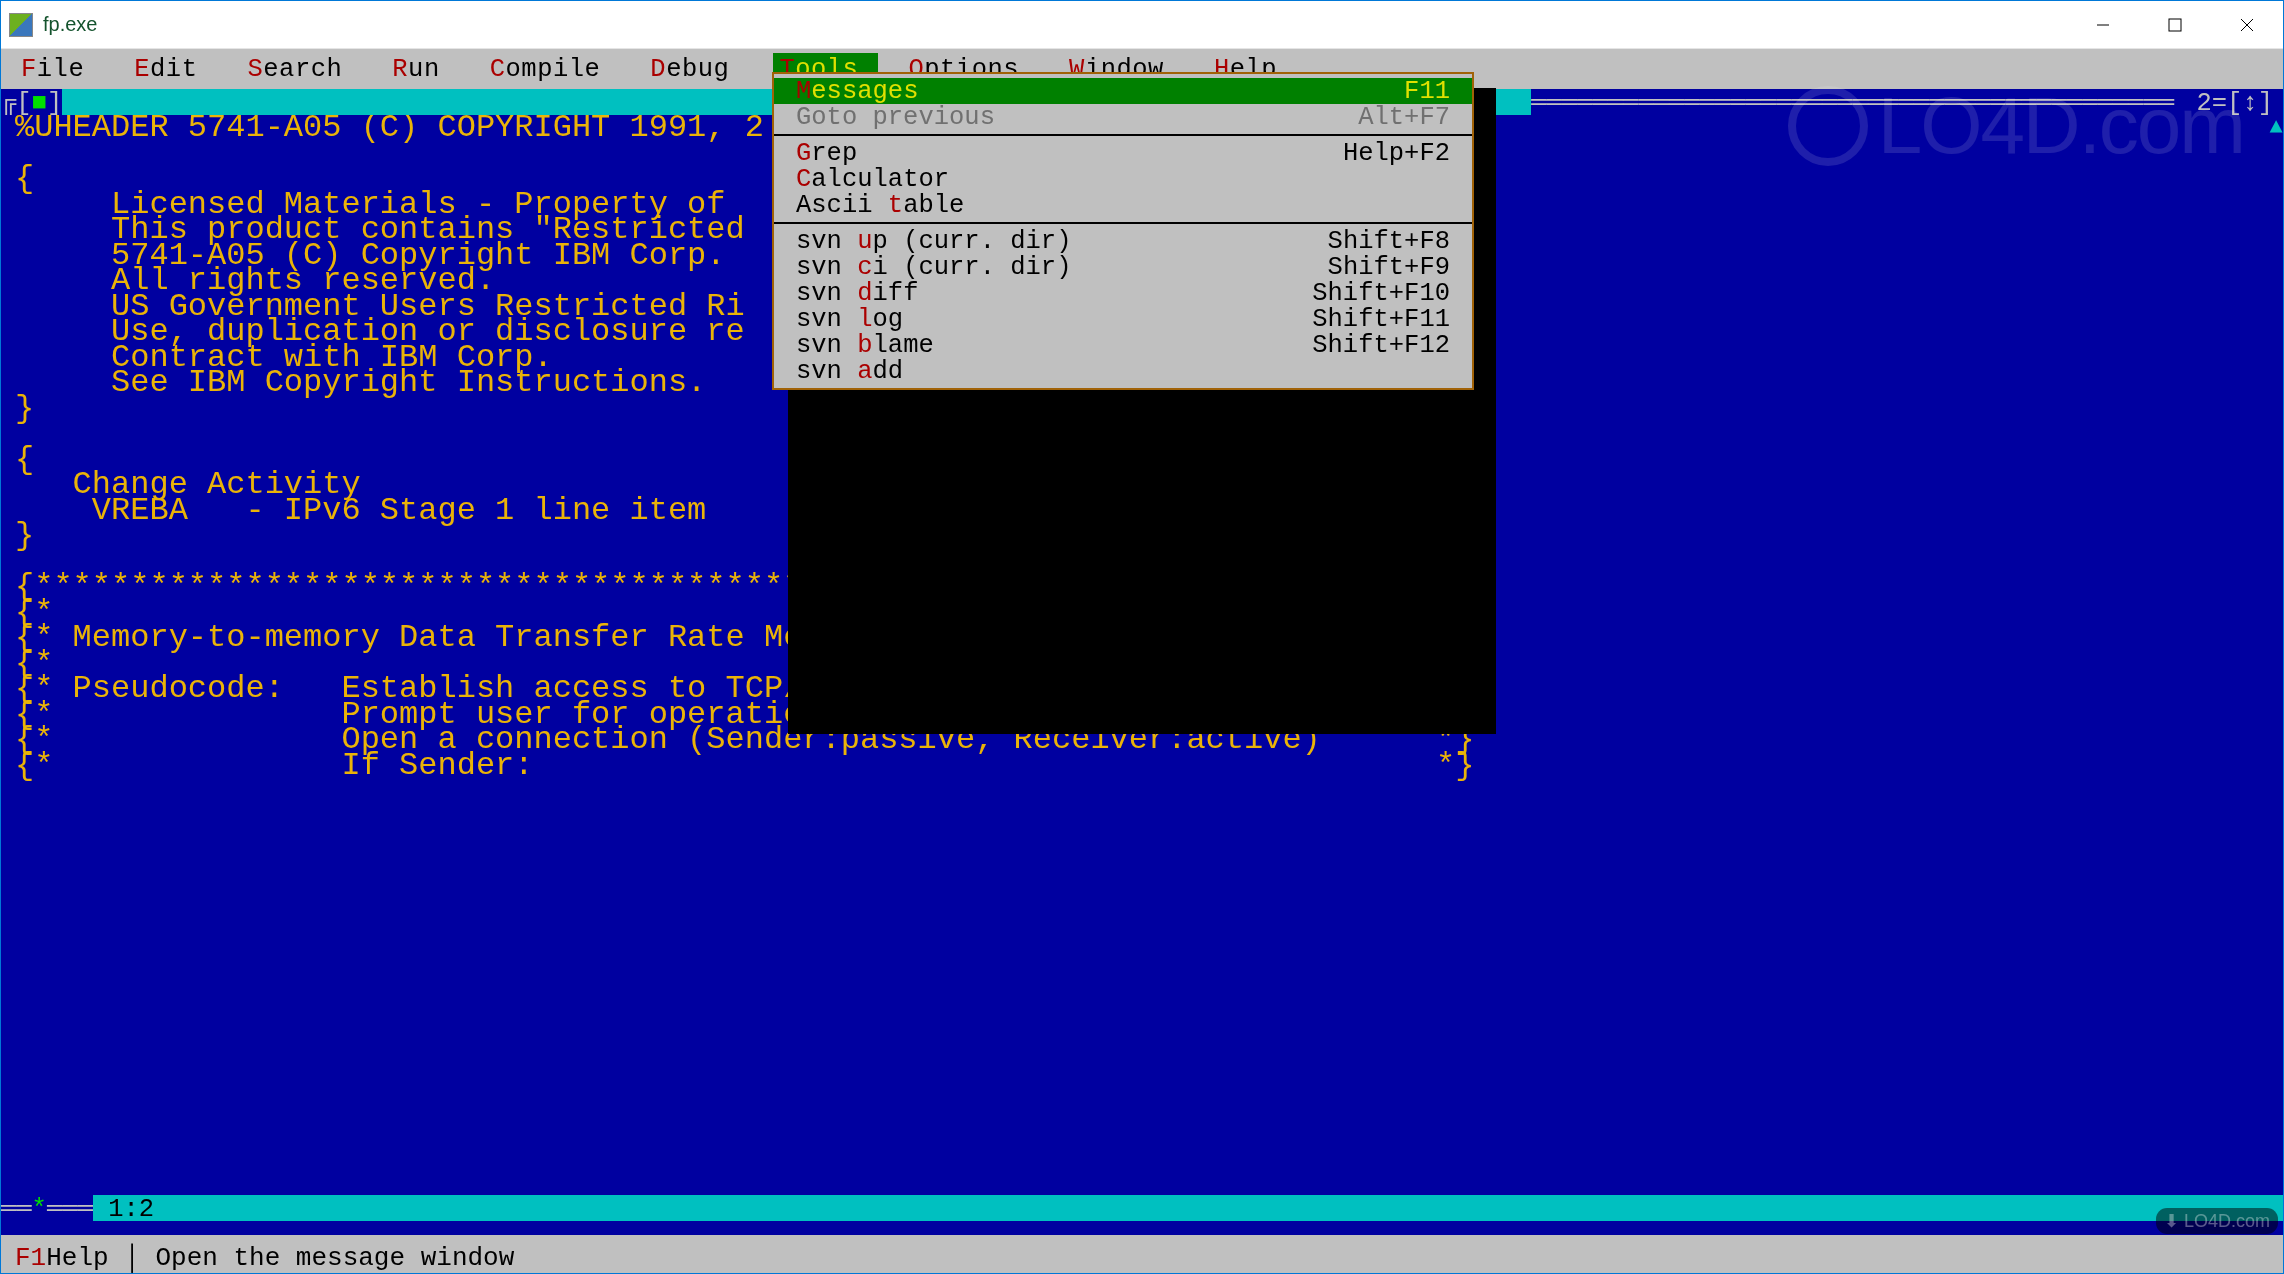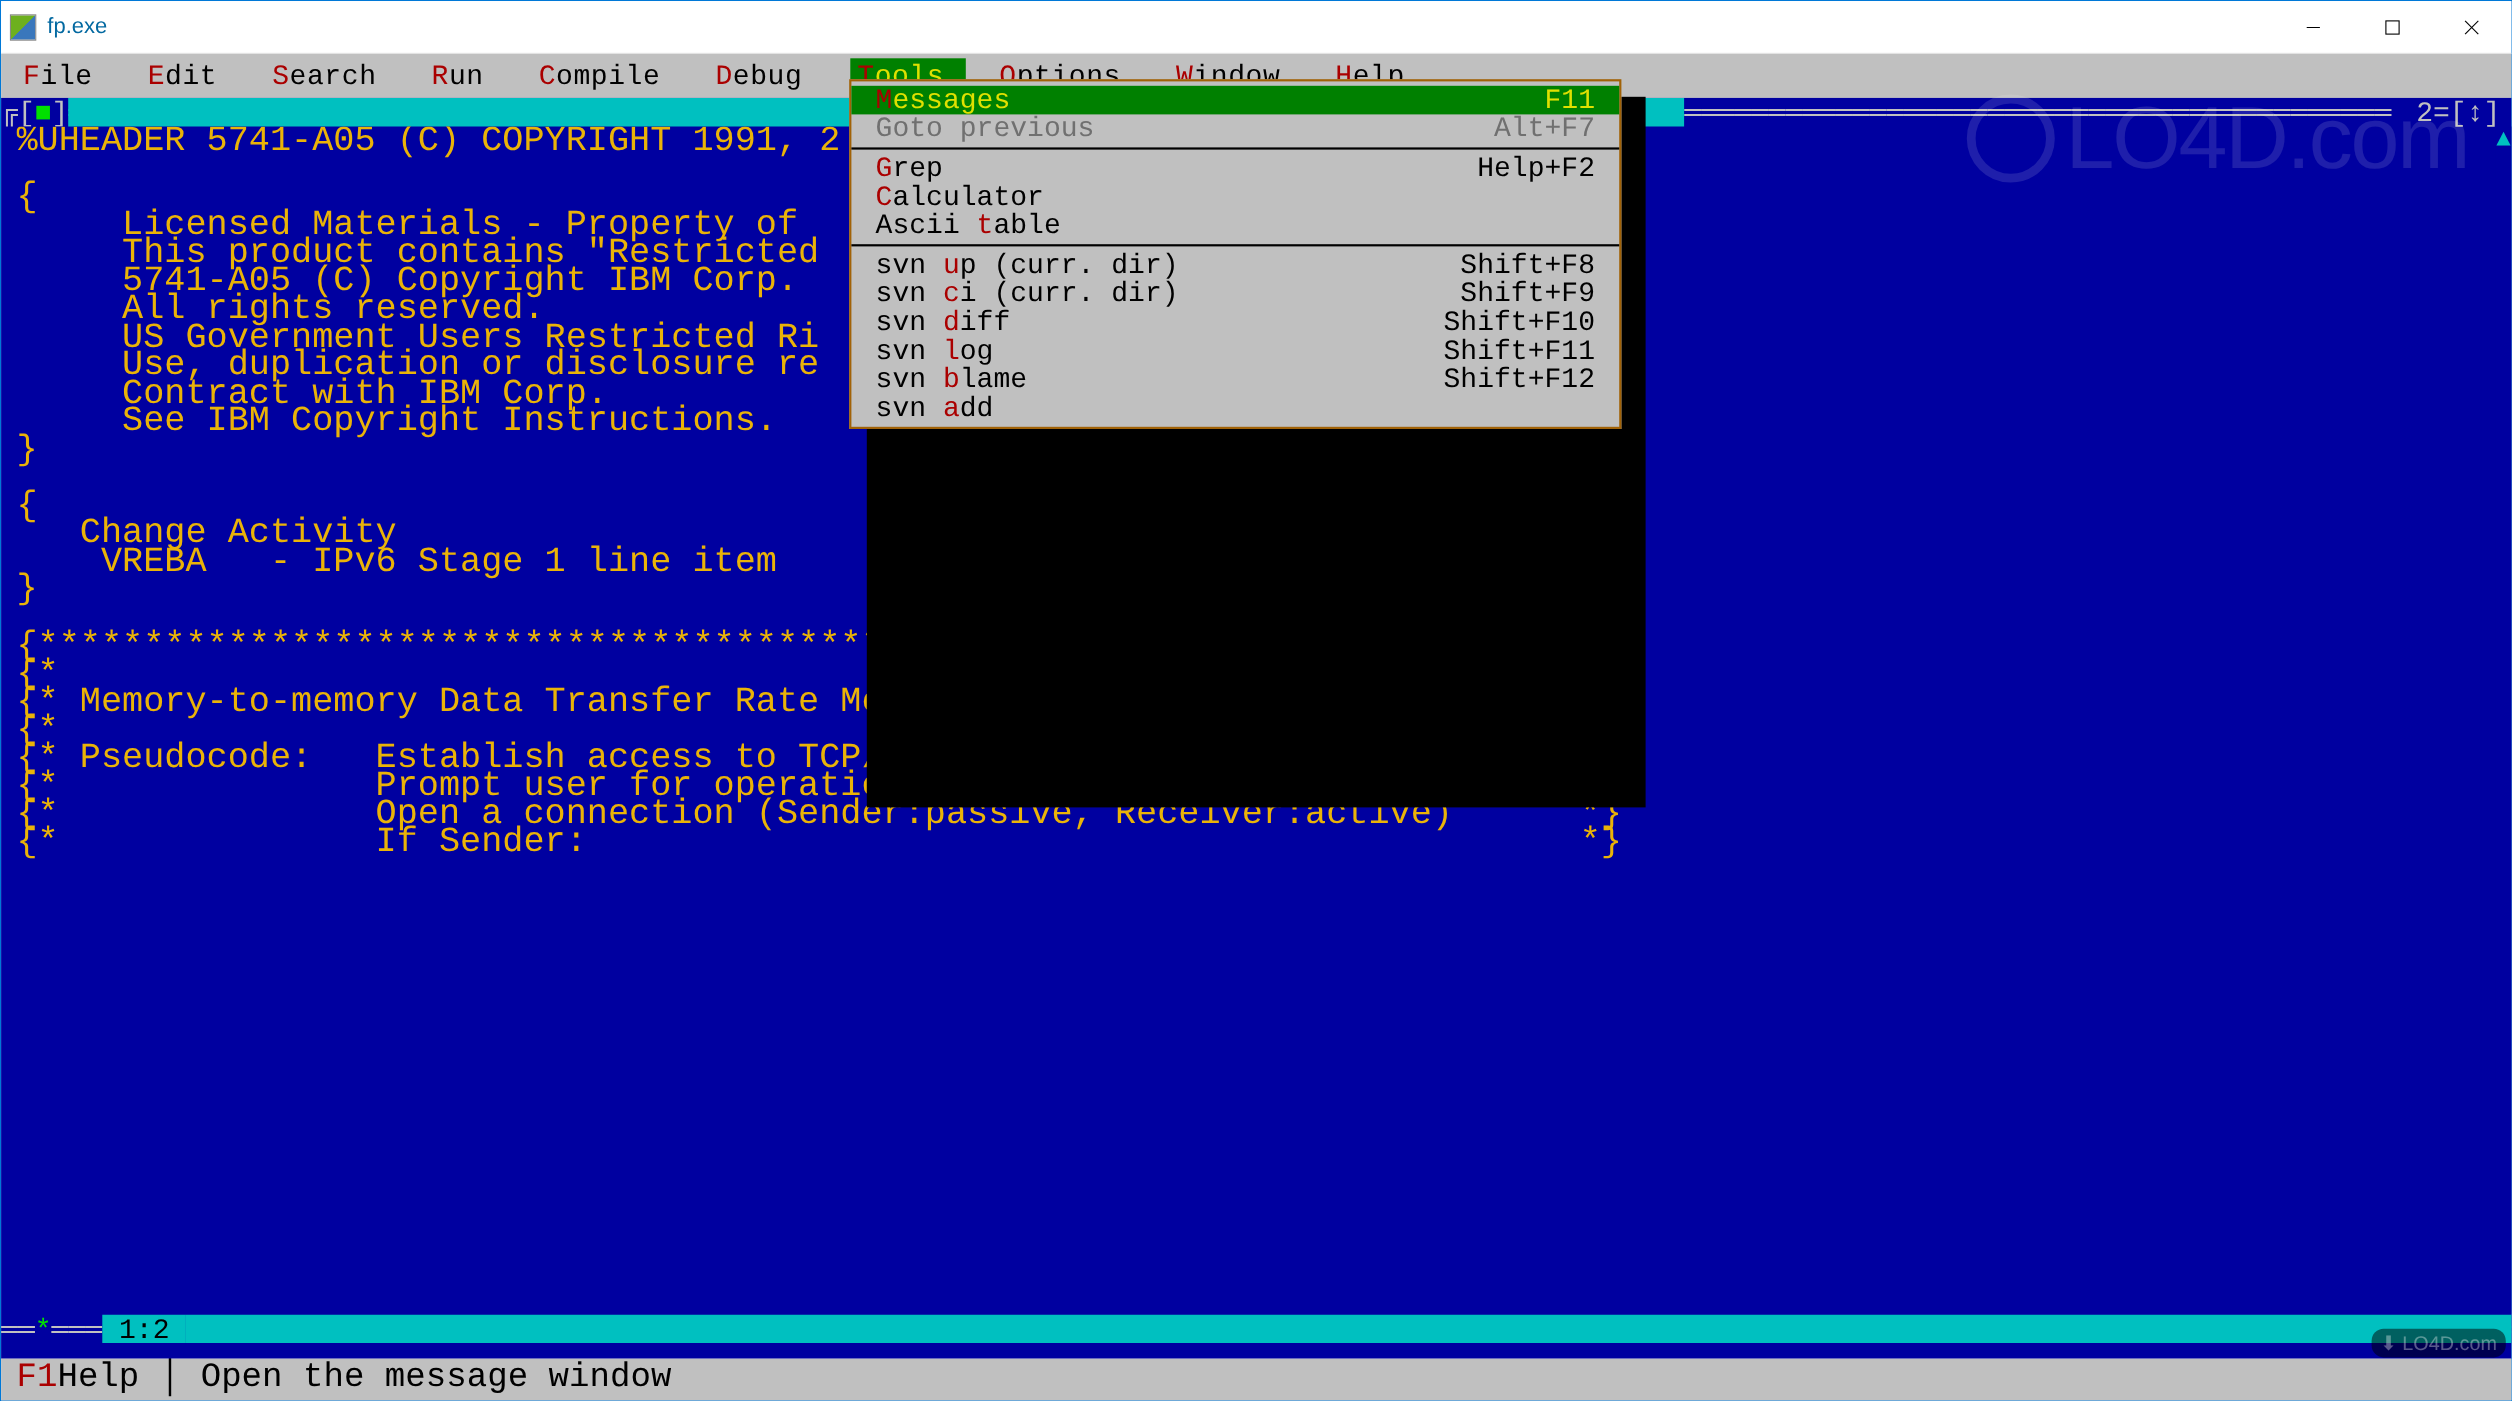--- a/index.html
+++ b/index.html
@@ -28,21 +28,21 @@
 .titlebar-icon {
   width: 24px;
   height: 24px;
   margin-right: 10px;
   background: linear-gradient(135deg,#6db01f 50%,#3a77bc 50%);
   border:1px solid #888;
 }
 .titlebar-text {
   font-family: 'Segoe UI', sans-serif;
   font-size: 20px;
-  color: #0369a1;
+  color: #14532d;
   flex: 1;
 }
 .win-controls {
   display: flex;
 }
 .win-btn {
   width: 72px;
   height: 46px;
   display: flex;
   align-items: center;
@@ -115,23 +115,23 @@
   font-size:25.5px; color:#c0c0c0; white-space:pre; overflow:hidden;
 }
 .frame-bottom .star{color:#00e000;}
 .frame-bottom .pos{color:#000; background:#00c0c0;}
 .frame-bottom .cyan-fill{background:#00c0c0;color:#00c0c0;}
 
 .statusbar {
   height: 38px;
   background: #c0c0c0;
   color: #000;
-  font-size: 31px;
+  font-size: 26px;
   display:flex;
-  align-items:flex-start;
+  align-items:flex-end;
   padding-left:14px;
 }
 .statusbar .key{color:#aa0000;}
 
 .dropdown-shadow {
   position: absolute;
   top: 88px;
   left: 788px;
   width: 708px;
   height: 646px;

